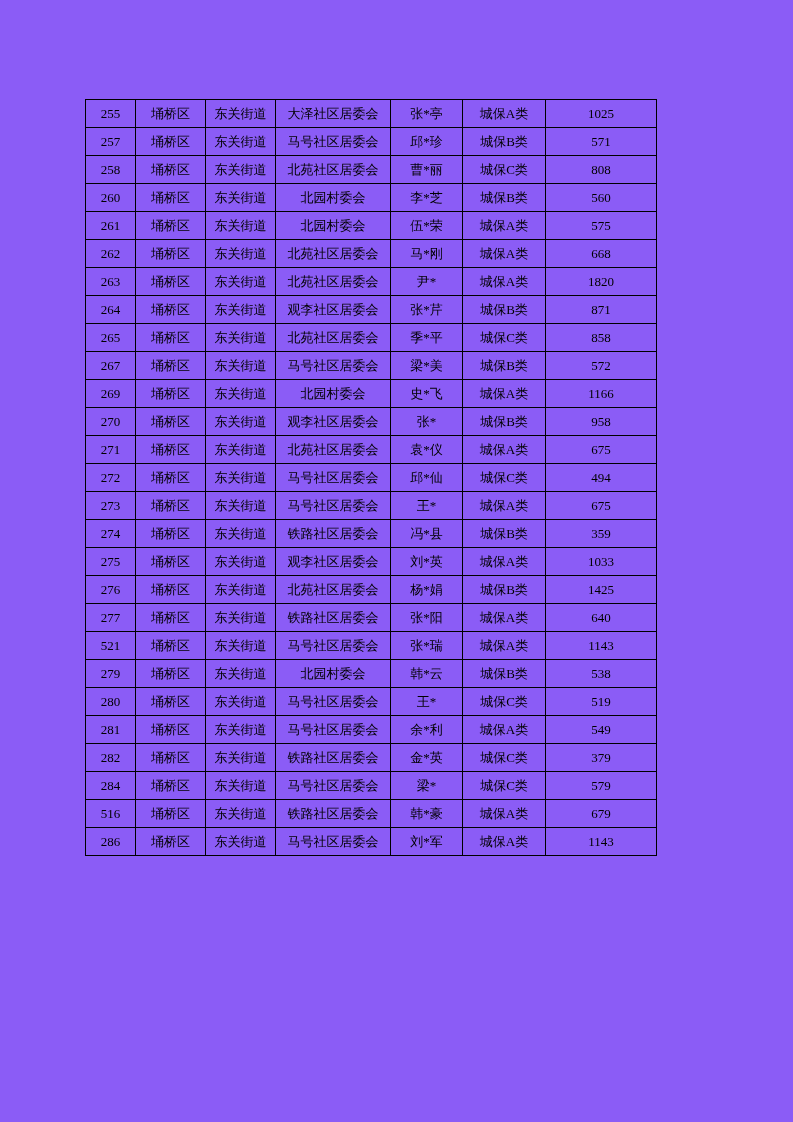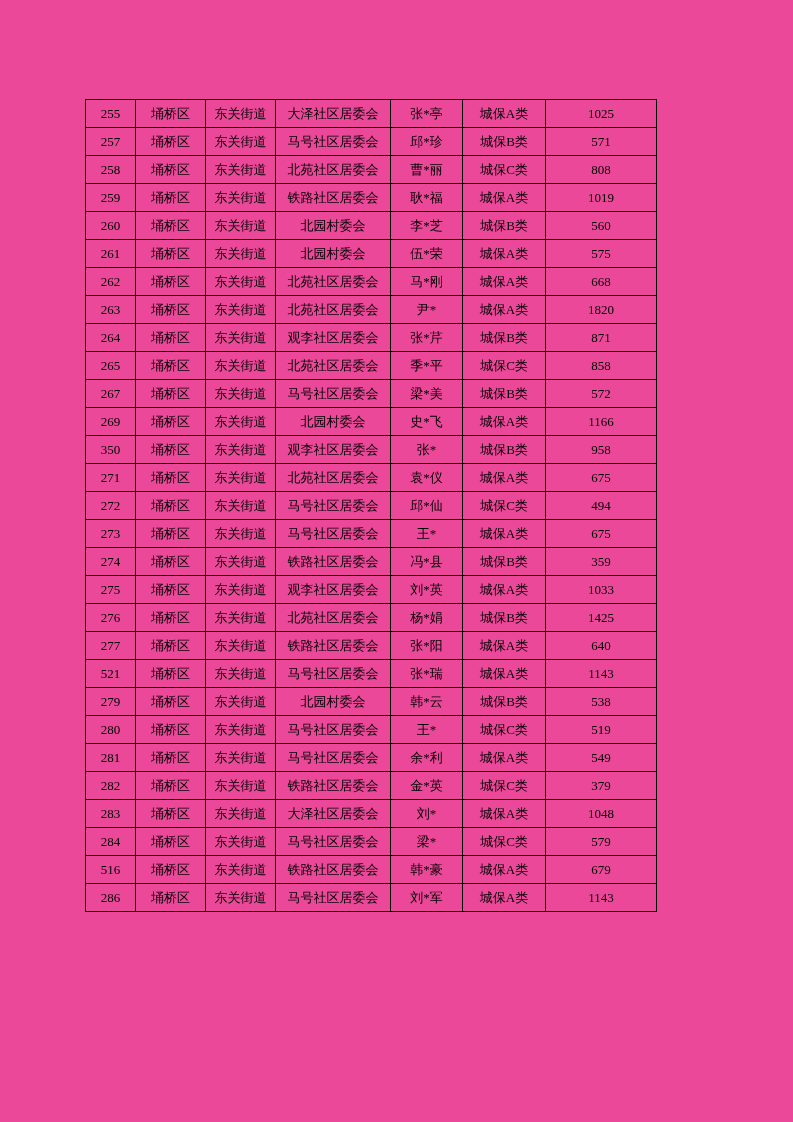--- a/index.html
+++ b/index.html
@@ -4,21 +4,21 @@
 <style>
   html, body {
     margin: 0;
     padding: 0;
     background: #ffffff;
   }
   .page {
     position: relative;
     width: 793px;
     height: 1122px;
-    background: #ec4899;
+    background: #8b5cf6;
     overflow: hidden;
     font-family: "Liberation Serif", "DejaVu Serif", serif;
     color: #000000;
   }
   table.records {
     position: absolute;
     left: 85px;
     top: 99px;
     width: 571px;
     border-collapse: collapse;
@@ -72,29 +72,20 @@
         <tr>
           <td>258</td>
           <td>埇桥区</td>
           <td>东关街道</td>
           <td>北苑社区居委会</td>
           <td>曹*丽</td>
           <td>城保C类</td>
           <td>808</td>
         </tr>
         <tr>
-          <td>259</td>
-          <td>埇桥区</td>
-          <td>东关街道</td>
-          <td>铁路社区居委会</td>
-          <td>耿*福</td>
-          <td>城保A类</td>
-          <td>1019</td>
-        </tr>
-        <tr>
           <td>260</td>
           <td>埇桥区</td>
           <td>东关街道</td>
           <td>北园村委会</td>
           <td>李*芝</td>
           <td>城保B类</td>
           <td>560</td>
         </tr>
         <tr>
           <td>261</td>
@@ -153,21 +144,21 @@
         <tr>
           <td>269</td>
           <td>埇桥区</td>
           <td>东关街道</td>
           <td>北园村委会</td>
           <td>史*飞</td>
           <td>城保A类</td>
           <td>1166</td>
         </tr>
         <tr>
-          <td>350</td>
+          <td>270</td>
           <td>埇桥区</td>
           <td>东关街道</td>
           <td>观李社区居委会</td>
           <td>张*</td>
           <td>城保B类</td>
           <td>958</td>
         </tr>
         <tr>
           <td>271</td>
           <td>埇桥区</td>
@@ -268,29 +259,20 @@
           <td>549</td>
         </tr>
         <tr>
           <td>282</td>
           <td>埇桥区</td>
           <td>东关街道</td>
           <td>铁路社区居委会</td>
           <td>金*英</td>
           <td>城保C类</td>
           <td>379</td>
-        </tr>
-        <tr>
-          <td>283</td>
-          <td>埇桥区</td>
-          <td>东关街道</td>
-          <td>大泽社区居委会</td>
-          <td>刘*</td>
-          <td>城保A类</td>
-          <td>1048</td>
         </tr>
         <tr>
           <td>284</td>
           <td>埇桥区</td>
           <td>东关街道</td>
           <td>马号社区居委会</td>
           <td>梁*</td>
           <td>城保C类</td>
           <td>579</td>
         </tr>

